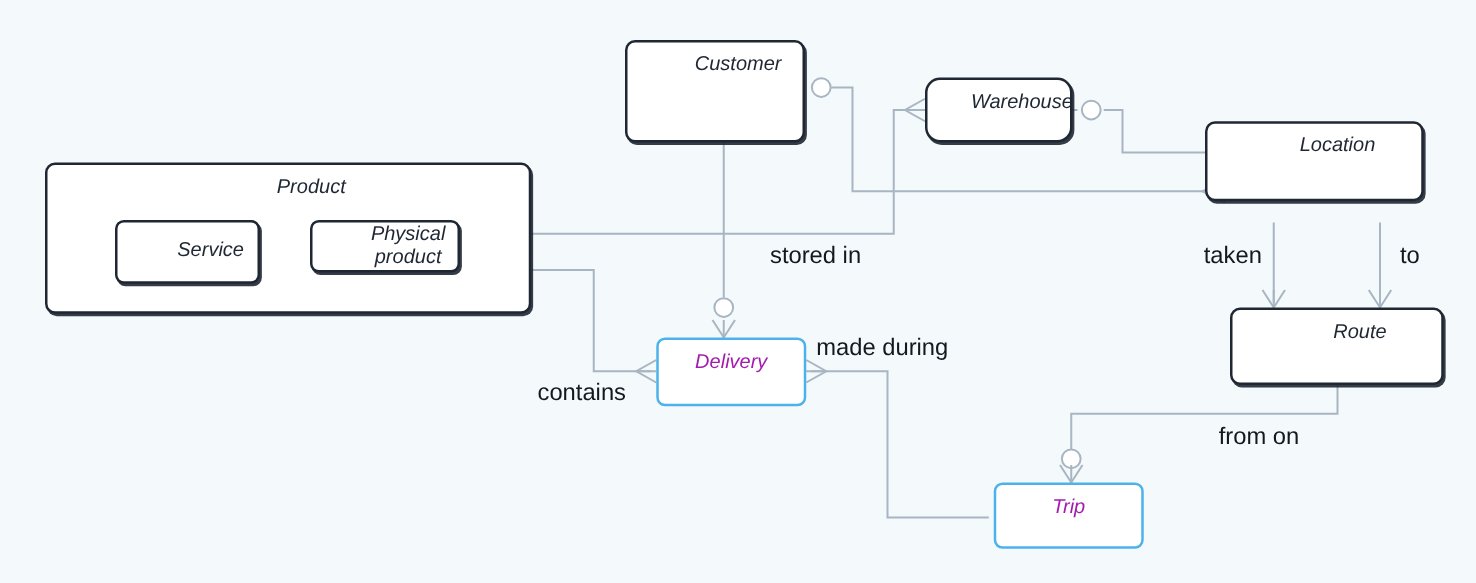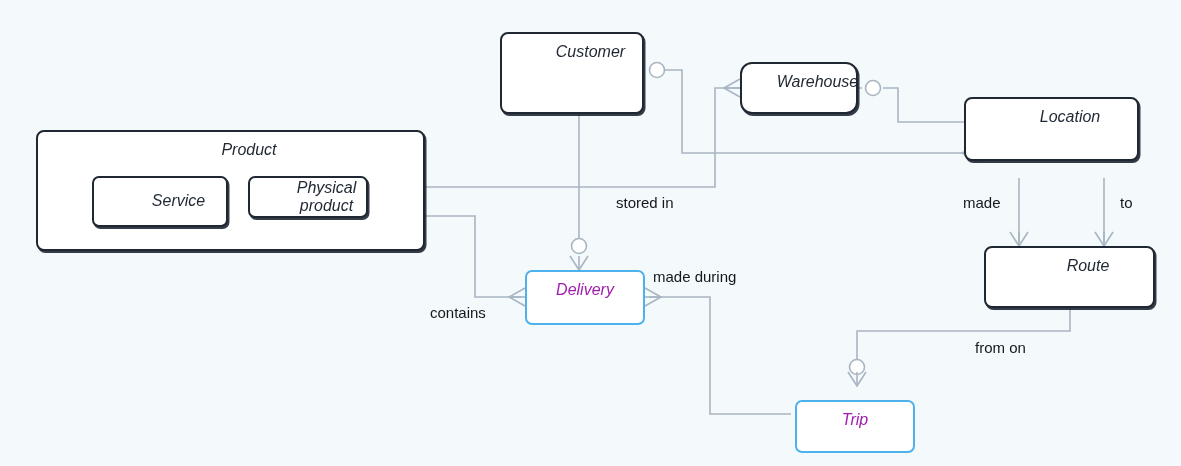--- a/index.html
+++ b/index.html
@@ -35,21 +35,21 @@
     align-self:center;
   }
   .entity.blue{
     border-color:#4db2ec;
     border-width:2.2px;
     border-radius:7px;
   }
   .entity.blue > .ename{color:#a21caf;}
   .edge-label{
     position:absolute;
-    font-size:15px;
+    font-size:19px;
     color:#14181f;
     white-space:nowrap;
     pointer-events:none;
   }
   .shadow{
     box-shadow:1.5px 2px 0 rgba(31,39,51,0.9);
     padding-left:37px;
   }
 </style>
 </head>
@@ -116,21 +116,21 @@
 
     <path d="M 848 372 L 857 386 L 866 372"></path>
     <path d="M 857 372 L 857 386"></path>
   </g>
 </svg>
 
 <div class="entity shadow" style="left:36px;top:130px;width:389px;height:121px;">
   <div class="ename">Product</div>
 </div>
 
-<div class="entity nested shadow" style="left:92px;top:176px;width:136px;height:51px;border-radius:7px;">
+<div class="entity nested shadow" style="left:92px;top:176px;width:116px;height:51px;border-radius:7px;">
   <div class="ename">Service</div>
 </div>
 
 <div class="entity nested shadow" style="left:248px;top:176px;width:120px;height:42px;border-radius:7px;">
   <div class="ename">Physical
 product</div>
 </div>
 
 <div class="entity shadow" style="left:500px;top:32px;width:144px;height:82px;">
   <div class="ename">Customer</div>
@@ -145,27 +145,27 @@
 </div>
 
 <div class="entity shadow" style="left:984px;top:246px;width:171px;height:62px;">
   <div class="ename">Route</div>
 </div>
 
 <div class="entity blue" style="left:525px;top:270px;width:120px;height:55px;">
   <div class="ename">Delivery</div>
 </div>
 
-<div class="entity blue" style="left:795px;top:400px;width:120px;height:53px;">
+<div class="entity blue" style="left:795px;top:386px;width:120px;height:53px;">
   <div class="ename">Trip</div>
 </div>
 
 <div class="edge-label" style="left:616px;top:194px;">stored in</div>
 
 <div class="edge-label" style="left:430px;top:304px;">contains</div>
 
 <div class="edge-label" style="left:653px;top:268px;">made during</div>
 
 <div class="edge-label" style="left:975px;top:339px;">from on</div>
 
-<div class="edge-label" style="left:963px;top:194px;">made</div>
+<div class="edge-label" style="left:963px;top:194px;">taken</div>
 
 <div class="edge-label" style="left:1120px;top:194px;">to</div>
 
 </body></html>

